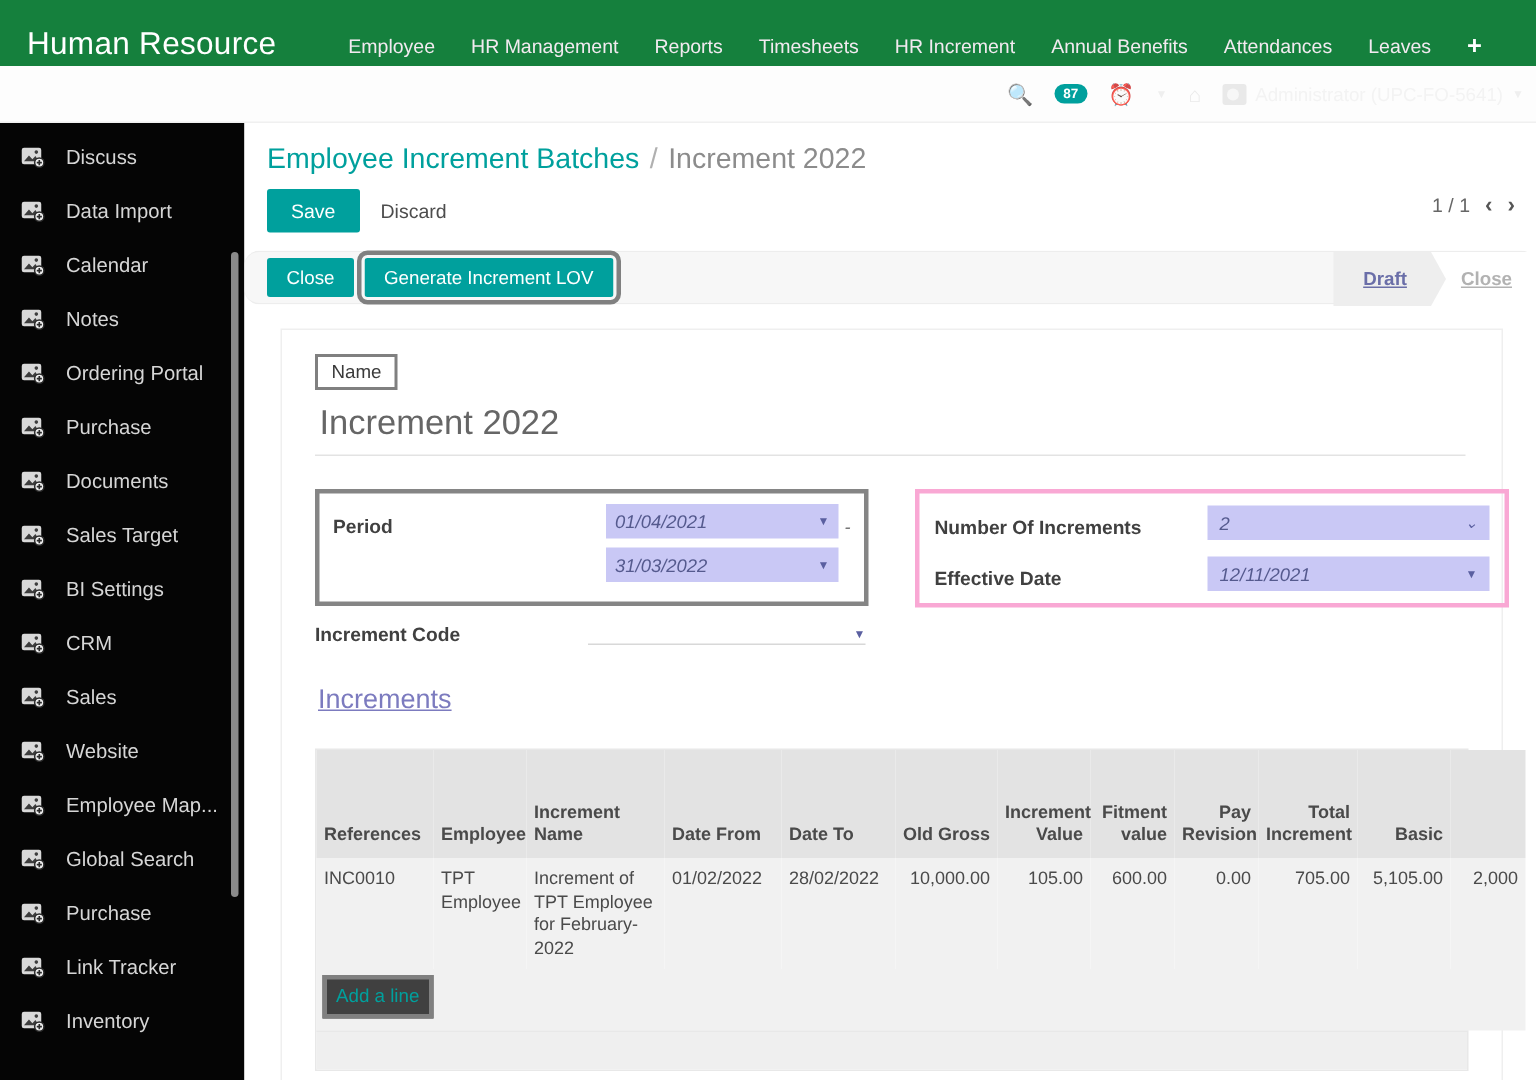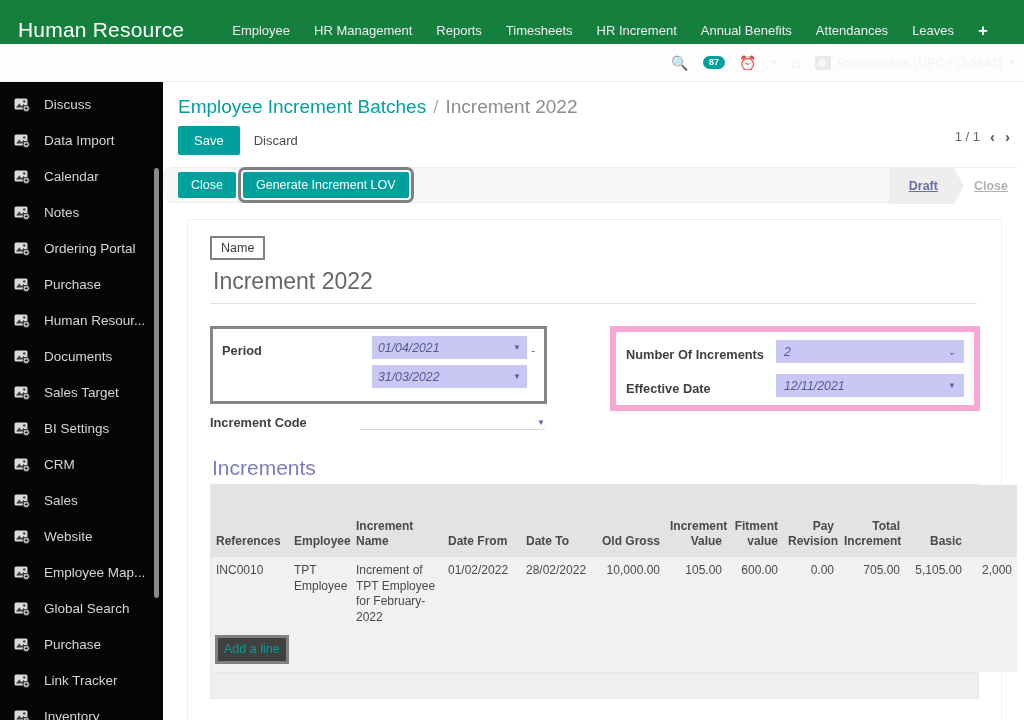--- a/index.html
+++ b/index.html
@@ -235,21 +235,21 @@
     color: #666666;
     padding: 8px 0 8px 3px;
     border-bottom: 1px solid #e3e3e3;
     margin-right: 2px;
   }
 
   .grp-row { display: flex; gap: 0; margin-top: 22px; }
   .grp-left { width: 355px; }
   .grp-right { width: 360px; margin-left: 45px; }
 
-  .fld { display: flex; align-items: flex-start; }
+  .fld { display: flex; align-items: flex-start; gap: 32px; }
   .fld-lbl {
     width: 150px; flex: 0 0 150px;
     font-size: 12.8px; color: #404040;
     padding-top: 7px;
     font-weight: 600;
   }
   .fld-val { flex: 1; font-style: italic; }
 
   .inp-date {
     background: #c9c8f5;
@@ -277,38 +277,39 @@
   .tri { font-size: 8px; color: #5a5fa0; }
   .chev { font-size: 10px; color: #5a5fa0; }
   .dash { color: #777; font-size: 12px; margin-left: 4px; }
 
   .box-period {
     border: 3px solid #858585;
     padding: 7px 9px 7px 9px;
     display: inline-block;
   }
   .box-right {
-    border: 6px solid #f9a8d4;
+    border: 3px solid #f9a8d4;
     padding: 8px 10px;
     display: inline-block;
   }
 
   .fld-plain { display: flex; align-items: flex-end; margin-top: 4px; }
   .empty-sel {
     width: 185px; height: 22px;
     border-bottom: 1px solid #d8d8d8;
     display: flex; align-items: flex-end; justify-content: flex-end;
     padding-bottom: 2px;
   }
 
   
   .sec-title {
     color: #7c7bbf;
-    font-size: 21px;
-    margin: 26px 0 4px 2px;
+    font-size: 18px;
+    margin: 26px 0 22px 2px;
+    text-decoration: underline;
   }
   .tbl-wrap { border: 1px solid #e8e8e8; }
   table.lst { border-collapse: collapse; width: 100%; table-layout: fixed; }
   table.lst thead th {
     background: #e3e3e3;
     color: #4a4a4a;
     font-size: 12px;
     font-weight: 600;
     vertical-align: bottom;
     padding: 34px 5px 8px 5px;
@@ -439,32 +440,20 @@
         <span class="img-ico">
           <svg width="17" height="15" viewBox="0 0 17 15" xmlns="http://www.w3.org/2000/svg">
             <rect x="0.5" y="1.5" width="13" height="11" rx="1.5" fill="#d9d9d9"></rect>
             <path d="M2 10.5 L5.3 6.6 L7.6 9.2 L9.6 7.0 L12 10.5 Z" fill="#3d3d3d"></path>
             <circle cx="10.2" cy="4.4" r="1.2" fill="#3d3d3d"></circle>
             <circle cx="12.2" cy="11.4" r="3.1" fill="#efefef" stroke="#2a2a2a" stroke-width="1"></circle>
             <path d="M12.2 9.6 v3.6 M10.5 11.4 h3.4" stroke="#2a2a2a" stroke-width="1.1"></path>
           </svg>
         </span>
         <span class="side-label">Purchase</span>
-      </div>
-      <div class="side-item">
-        <span class="img-ico">
-          <svg width="17" height="15" viewBox="0 0 17 15" xmlns="http://www.w3.org/2000/svg">
-            <rect x="0.5" y="1.5" width="13" height="11" rx="1.5" fill="#d9d9d9"></rect>
-            <path d="M2 10.5 L5.3 6.6 L7.6 9.2 L9.6 7.0 L12 10.5 Z" fill="#3d3d3d"></path>
-            <circle cx="10.2" cy="4.4" r="1.2" fill="#3d3d3d"></circle>
-            <circle cx="12.2" cy="11.4" r="3.1" fill="#efefef" stroke="#2a2a2a" stroke-width="1"></circle>
-            <path d="M12.2 9.6 v3.6 M10.5 11.4 h3.4" stroke="#2a2a2a" stroke-width="1.1"></path>
-          </svg>
-        </span>
-        <span class="side-label">Human Resour...</span>
       </div>
       <div class="side-item">
         <span class="img-ico">
           <svg width="17" height="15" viewBox="0 0 17 15" xmlns="http://www.w3.org/2000/svg">
             <rect x="0.5" y="1.5" width="13" height="11" rx="1.5" fill="#d9d9d9"></rect>
             <path d="M2 10.5 L5.3 6.6 L7.6 9.2 L9.6 7.0 L12 10.5 Z" fill="#3d3d3d"></path>
             <circle cx="10.2" cy="4.4" r="1.2" fill="#3d3d3d"></circle>
             <circle cx="12.2" cy="11.4" r="3.1" fill="#efefef" stroke="#2a2a2a" stroke-width="1"></circle>
             <path d="M12.2 9.6 v3.6 M10.5 11.4 h3.4" stroke="#2a2a2a" stroke-width="1.1"></path>
           </svg>

